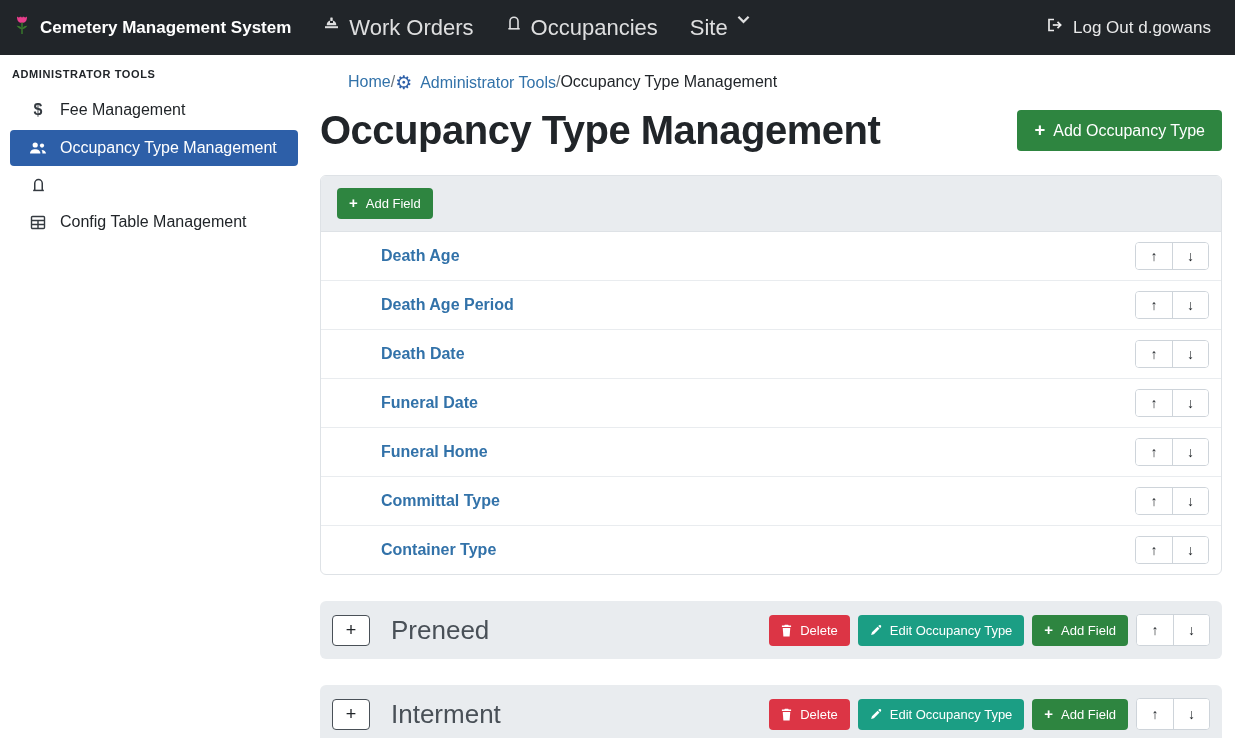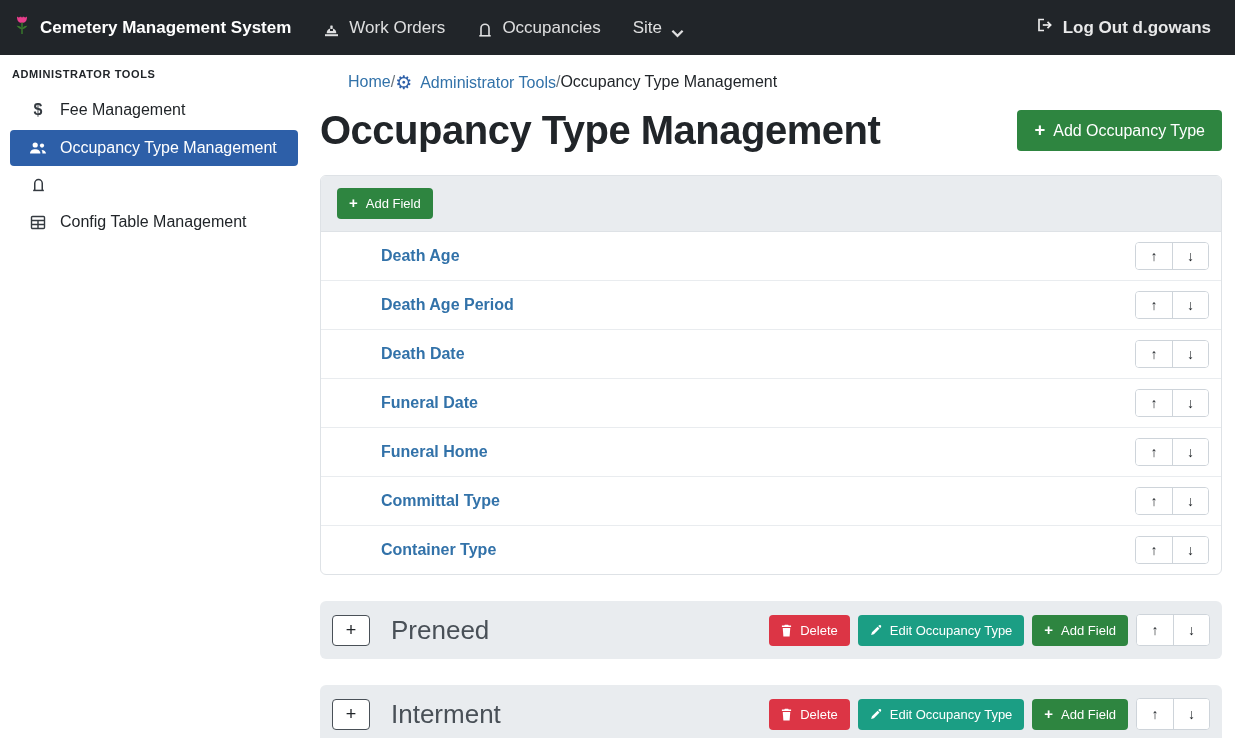--- a/index.html
+++ b/index.html
@@ -5,23 +5,23 @@
   * { box-sizing: border-box; margin: 0; padding: 0; }
   body { background:#fff; }
   .viewport {
     width:1235px; height:738px; overflow:hidden; background:#fff;
     font-family:"Liberation Sans", sans-serif; color:#212529; position:relative;
   }
   
   .navbar { height:55px; background:#212529; display:flex; align-items:center; padding:0 24px 0 14px; }
   .brand { display:flex; align-items:center; gap:10px; color:#fff; font-weight:bold; font-size:17px; cursor:pointer; }
   .nav-links { display:flex; align-items:center; gap:32px; margin-left:32px; }
-  .nav-link { display:flex; align-items:flex-end; gap:9px; color:rgba(255,255,255,.85); font-size:17px; text-decoration:none; cursor:pointer; }
+  .nav-link { display:flex; align-items:flex-start; gap:9px; color:rgba(255,255,255,.85); font-size:22px; text-decoration:none; cursor:pointer; }
   .nav-link svg { display:block; }
-  .logout { margin-left:auto; display:flex; align-items:center; gap:9px; color:rgba(255,255,255,.9); font-size:17px; text-decoration:none; cursor:pointer;font-weight:bold; }
+  .logout { margin-left:auto; display:flex; align-items:center; gap:9px; color:rgba(255,255,255,.9); font-size:17px; text-decoration:none; cursor:pointer; }
   
   .layout { display:flex; align-items:stretch; height:683px; }
   .sidebar { width:308px; flex-shrink:0; padding-top:13px; }
   .sidebar-title { padding:0 12px 10px; font-size:11px; font-weight:bold; letter-spacing:.6px; color:#212529; }
   .side-item { display:flex; align-items:center; gap:12px; margin:2px 10px; padding:9px 10px 9px 18px; font-size:16px; border-radius:4px; cursor:pointer; color:#212529; }
   .side-icon { width:20px; display:inline-flex; justify-content:center; align-items:center; color:#343a40; font-weight:bold; }
   .side-item.active { background:#2d5fa8; color:#fff; }
   .side-item.active .side-icon { color:#fff; }
   .main { flex:1; min-width:0; padding:18px 13px 30px 12px; }
   

